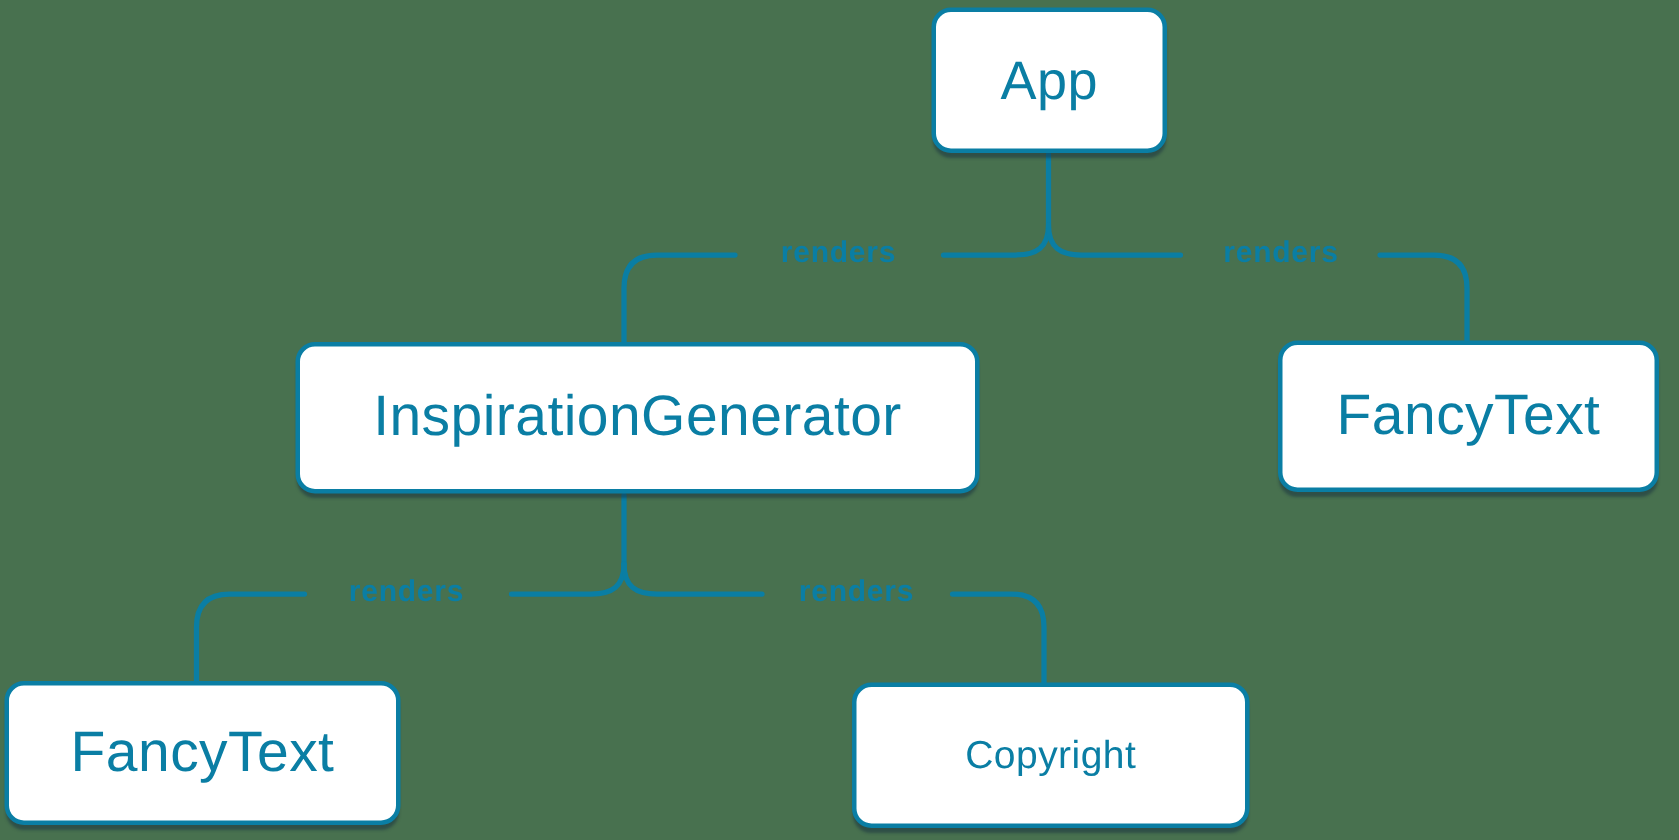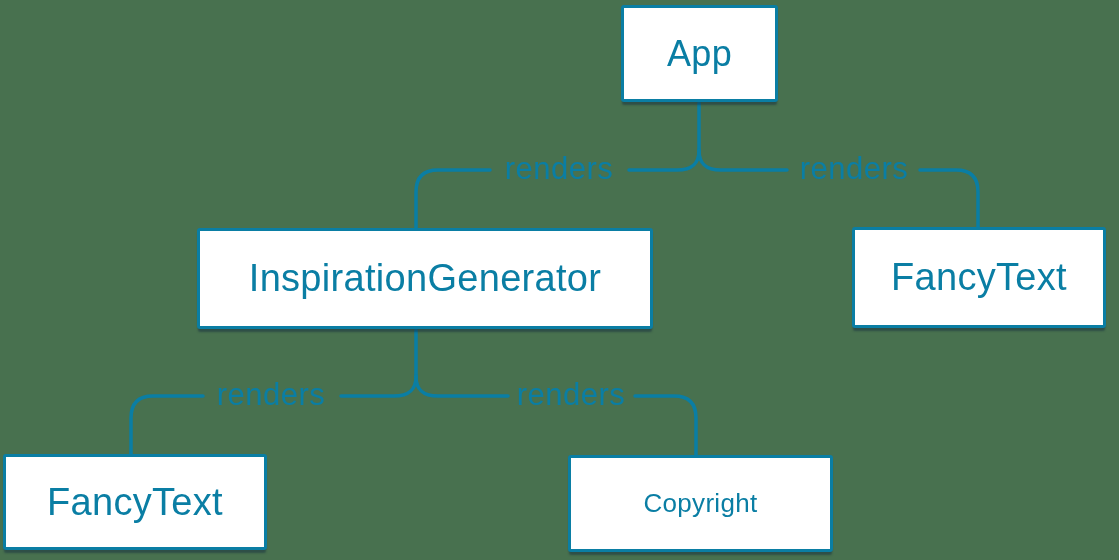--- a/index.html
+++ b/index.html
@@ -29,21 +29,21 @@
   .edges-svg path{
     fill:none;
     stroke:var(--blue);
     stroke-width:3.5;
     stroke-linecap:round;
   }
   .node{
     position:absolute;
     background:var(--node-bg);
     border:3px solid var(--blue);
-    border-radius:3px;
+    border-radius:13px;
     box-sizing:border-box;
     display:flex;
     align-items:center;
     justify-content:center;
     box-shadow:0 4px 2px -1px var(--shadow);
   }
   .node-label{
     color:var(--blue);
     font-weight:500;
     letter-spacing:0.3px;
@@ -56,22 +56,22 @@
   .node-ft-top{left:852px;top:227px;width:254px;height:101px;}
   .node-ft-top .node-label{font-size:38px;}
   .node-ft-bottom{left:3px;top:454px;width:264px;height:96px;}
   .node-ft-bottom .node-label{font-size:38px;}
   .node-copyright{left:568px;top:455px;width:265px;height:97px;}
   .node-copyright .node-label{font-size:26px;}
   .edge-label{
     position:absolute;
     transform:translate(-50%,-50%);
     color:var(--blue);
-    font-size:31px;
-    font-weight:400;
+    font-size:20px;
+    font-weight:700;
     letter-spacing:0.5px;
     white-space:nowrap;
   }
   .edge-label-1{left:559px;top:169px;}
   .edge-label-2{left:854px;top:169px;}
   .edge-label-3{left:271px;top:395px;}
   .edge-label-4{left:571px;top:395px;}
 </style>
 </head>
 <body>

